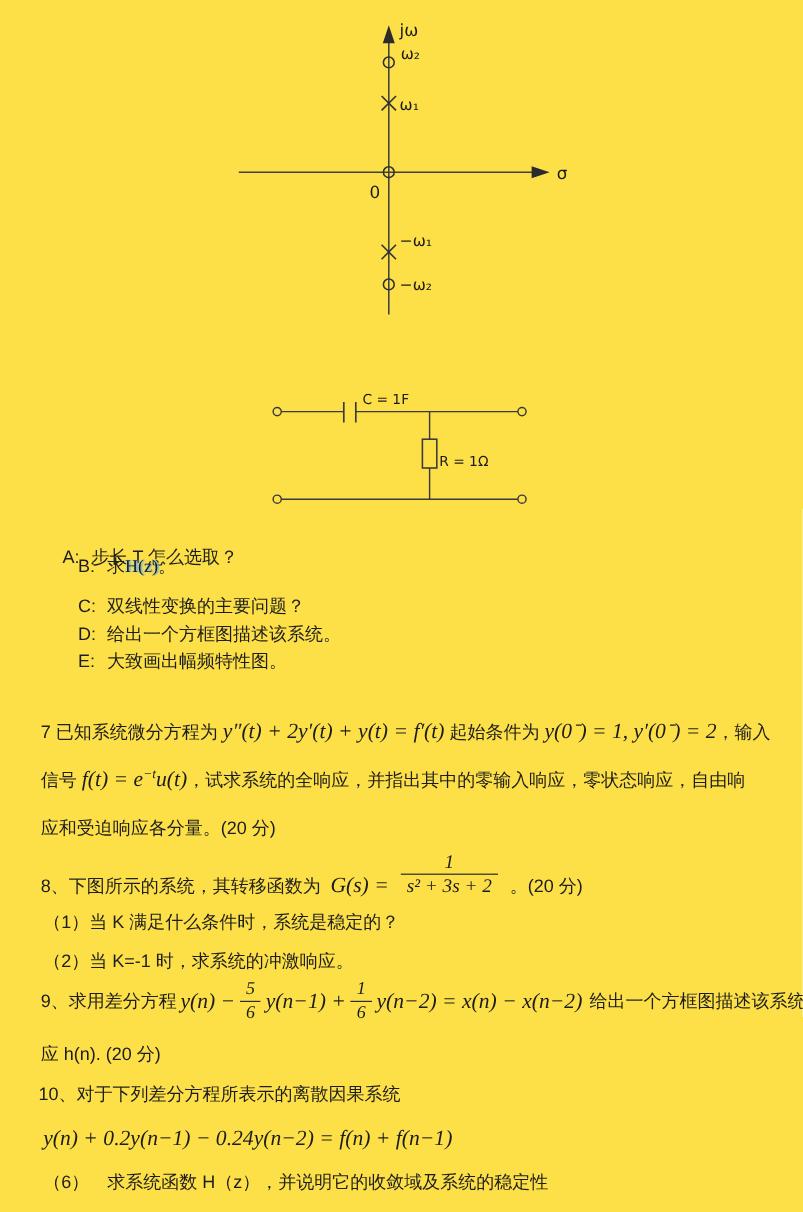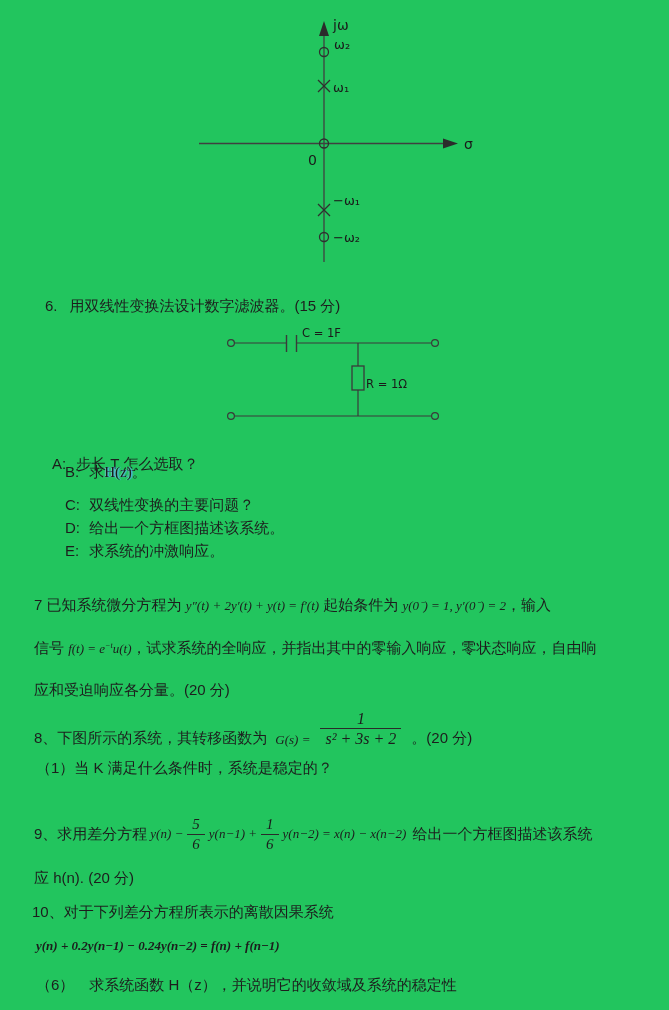--- a/index.html
+++ b/index.html
@@ -1,20 +1,20 @@
 <!DOCTYPE html>
 <html><head>
 <meta charset="utf-8">
 <style>
   html,body{margin:0;padding:0;background:#fff;}
-  .page{position:relative;width:669px;height:1010px;background:#22c55e;overflow:hidden;
+  .page{position:relative;width:669px;height:1010px;background:#fde047;overflow:hidden;
         font-family:"Liberation Sans",sans-serif;color:#1d1d1d;}
   .abs{position:absolute;white-space:nowrap;}
   .cn{font-family:"Liberation Sans",sans-serif;font-size:15px;color:#1d1d1d;}
-  .mt{font-family:"Liberation Serif",serif;font-style:italic;font-size:13px;color:#1c1c1c;}
+  .mt{font-family:"Liberation Serif",serif;font-style:italic;font-size:18px;color:#1c1c1c;}
   .mt sup{font-size:0.62em;font-style:italic;}
   .hz{font-family:"Liberation Serif",serif;font-style:normal;font-size:15px;color:#1b1b1b;
       text-shadow:1.5px 0 1px rgba(90,170,255,.85), -1px 0 1px rgba(150,210,255,.6);}
   .frac{display:inline-flex;flex-direction:column;align-items:center;vertical-align:middle;
         font-family:"Liberation Serif",serif;font-style:italic;color:#1c1c1c;margin:0 4px;line-height:1.1;}
   .frac .fnum{display:block;padding:0 5px 1px;}
   .frac .fden{display:block;border-top:1.4px solid #2a2a2a;padding:1px 5px 0;}
   .f16{font-size:16px;}
   .f15{font-size:15px;}
   .itemlabel{display:inline-block;min-width:20px;}
@@ -50,23 +50,20 @@
     <g stroke="#2f2f2f" stroke-width="1.3">
       <line x1="168" y1="199" x2="180" y2="211"></line>
         <line x1="168" y1="211" x2="180" y2="199"></line>
     </g>
     <text x="183" y="200" font-size="13">−ω₁</text>
 
     <circle cx="174" cy="232" r="4.5" fill="none" stroke="#2f2f2f" stroke-width="1.3"></circle>
     <text x="183" y="237" font-size="13">−ω₂</text>
   </svg>
 
-  <div class="abs cn" style="left:45px;top:297px;">
-    <span>6.</span><span style="display:inline-block;width:12px;"></span><span>用双线性变换法设计数字滤波器。(15 分)</span>
-  </div>
 
   <svg class="abs" style="left:226px;top:328px;" width="220" height="95" viewBox="0 0 220 95">
 
     <circle cx="5" cy="15" r="3.4" fill="none" stroke="#3a3a3a" stroke-width="1.2"></circle>
     <line x1="8.6" y1="15" x2="60.5" y2="15" stroke="#3a3a3a" stroke-width="1.2"></line>
     <g stroke="#3a3a3a" stroke-width="1.4">
       <line x1="60.5" y1="7" x2="60.5" y2="24"></line>
         <line x1="70.5" y1="7" x2="70.5" y2="24"></line>
     </g>
     <text x="76" y="9" font-size="11.5">C = 1F</text>
@@ -94,56 +91,57 @@
   <div class="abs cn" style="left:65px;top:519px;">
     <span class="itemlabel">D:</span>
     <span>给出一个方框图描述该系统。</span>
   </div>
   <div class="abs cn" style="left:65px;top:496px;">
     <span class="itemlabel">C:</span>
     <span>双线性变换的主要问题？</span>
   </div>
   <div class="abs cn" style="left:65px;top:542px;">
     <span class="itemlabel">E:</span>
-    <span>求系统的冲激响应。</span>
+    <span>大致画出幅频特性图。</span>
   </div>
 
   <div class="abs" style="left:34px;top:596px;">
     <span class="cn">7 已知系统微分方程为 </span><span class="mt">y″(t) + 2y′(t) + y(t) = f′(t)</span><span class="cn"> 起始条件为 </span><span class="mt">y(0⁻) = 1, y′(0⁻) = 2</span><span class="cn">，输入</span>
   </div>
   <div class="abs" style="left:34px;top:639px;text-align:right;">
     <span class="cn">信号 </span><span class="mt"><span>f(t) = e</span><sup>−t</sup><span>u(t)</span></span><span class="cn">，试求系统的全响应，并指出其中的零输入响应，零状态响应，自由响</span>
   </div>
   <div class="abs cn" style="left:34px;top:681px;">应和受迫响应各分量。(20 分)</div>
 
   <div class="abs" style="left:34px;top:702px;height:46px;display:flex;align-items:flex-end;">
     <span class="cn">8、下图所示的系统，其转移函数为</span>
     <span class="mt" style="margin:0 6px 0 8px;">G(s) =</span>
     <span class="frac f16">
       <span class="fnum">1</span>
       <span class="fden">s² + 3s + 2</span>
     </span>
     <span class="cn" style="margin-left:6px;">。(20 分)</span>
   </div>
   <div class="abs cn" style="left:36px;top:759px;">（1）当 K 满足什么条件时，系统是稳定的？</div>
+  <div class="abs cn" style="left:36px;top:792px;">（2）当 K=-1 时，求系统的冲激响应。</div>
 
   <div class="abs" style="left:34px;top:814px;height:40px;display:flex;align-items:center;">
     <span class="cn">9、求用差分方程</span>
     <span class="mt" style="margin-left:3px;">y(n) −</span>
     <span class="frac f15">
       <span class="fnum">5</span>
       <span class="fden">6</span>
     </span>
     <span class="mt">y(n−1) +</span>
     <span class="frac f15">
       <span class="fnum">1</span>
       <span class="fden">6</span>
     </span>
     <span class="mt">y(n−2) = x(n) − x(n−2)</span>
     <span class="cn" style="margin-left:6px;">给出一个方框图描述该系统</span>
   </div>
   <div class="abs cn" style="left:34px;top:869px;">应 h(n). (20 分)</div>
 
   <div class="abs cn" style="left:32px;top:903px;">10、对于下列差分方程所表示的离散因果系统</div>
-  <div class="abs mt" style="left:36px;top:938px;font-weight:bold;">y(n) + 0.2y(n−1) − 0.24y(n−2) = f(n) + f(n−1)</div>
+  <div class="abs mt" style="left:36px;top:938px;">y(n) + 0.2y(n−1) − 0.24y(n−2) = f(n) + f(n−1)</div>
   <div class="abs cn" style="left:36px;top:976px;">（6）　求系统函数 H（z），并说明它的收敛域及系统的稳定性</div>
 
 </div>
 
 </body></html>

